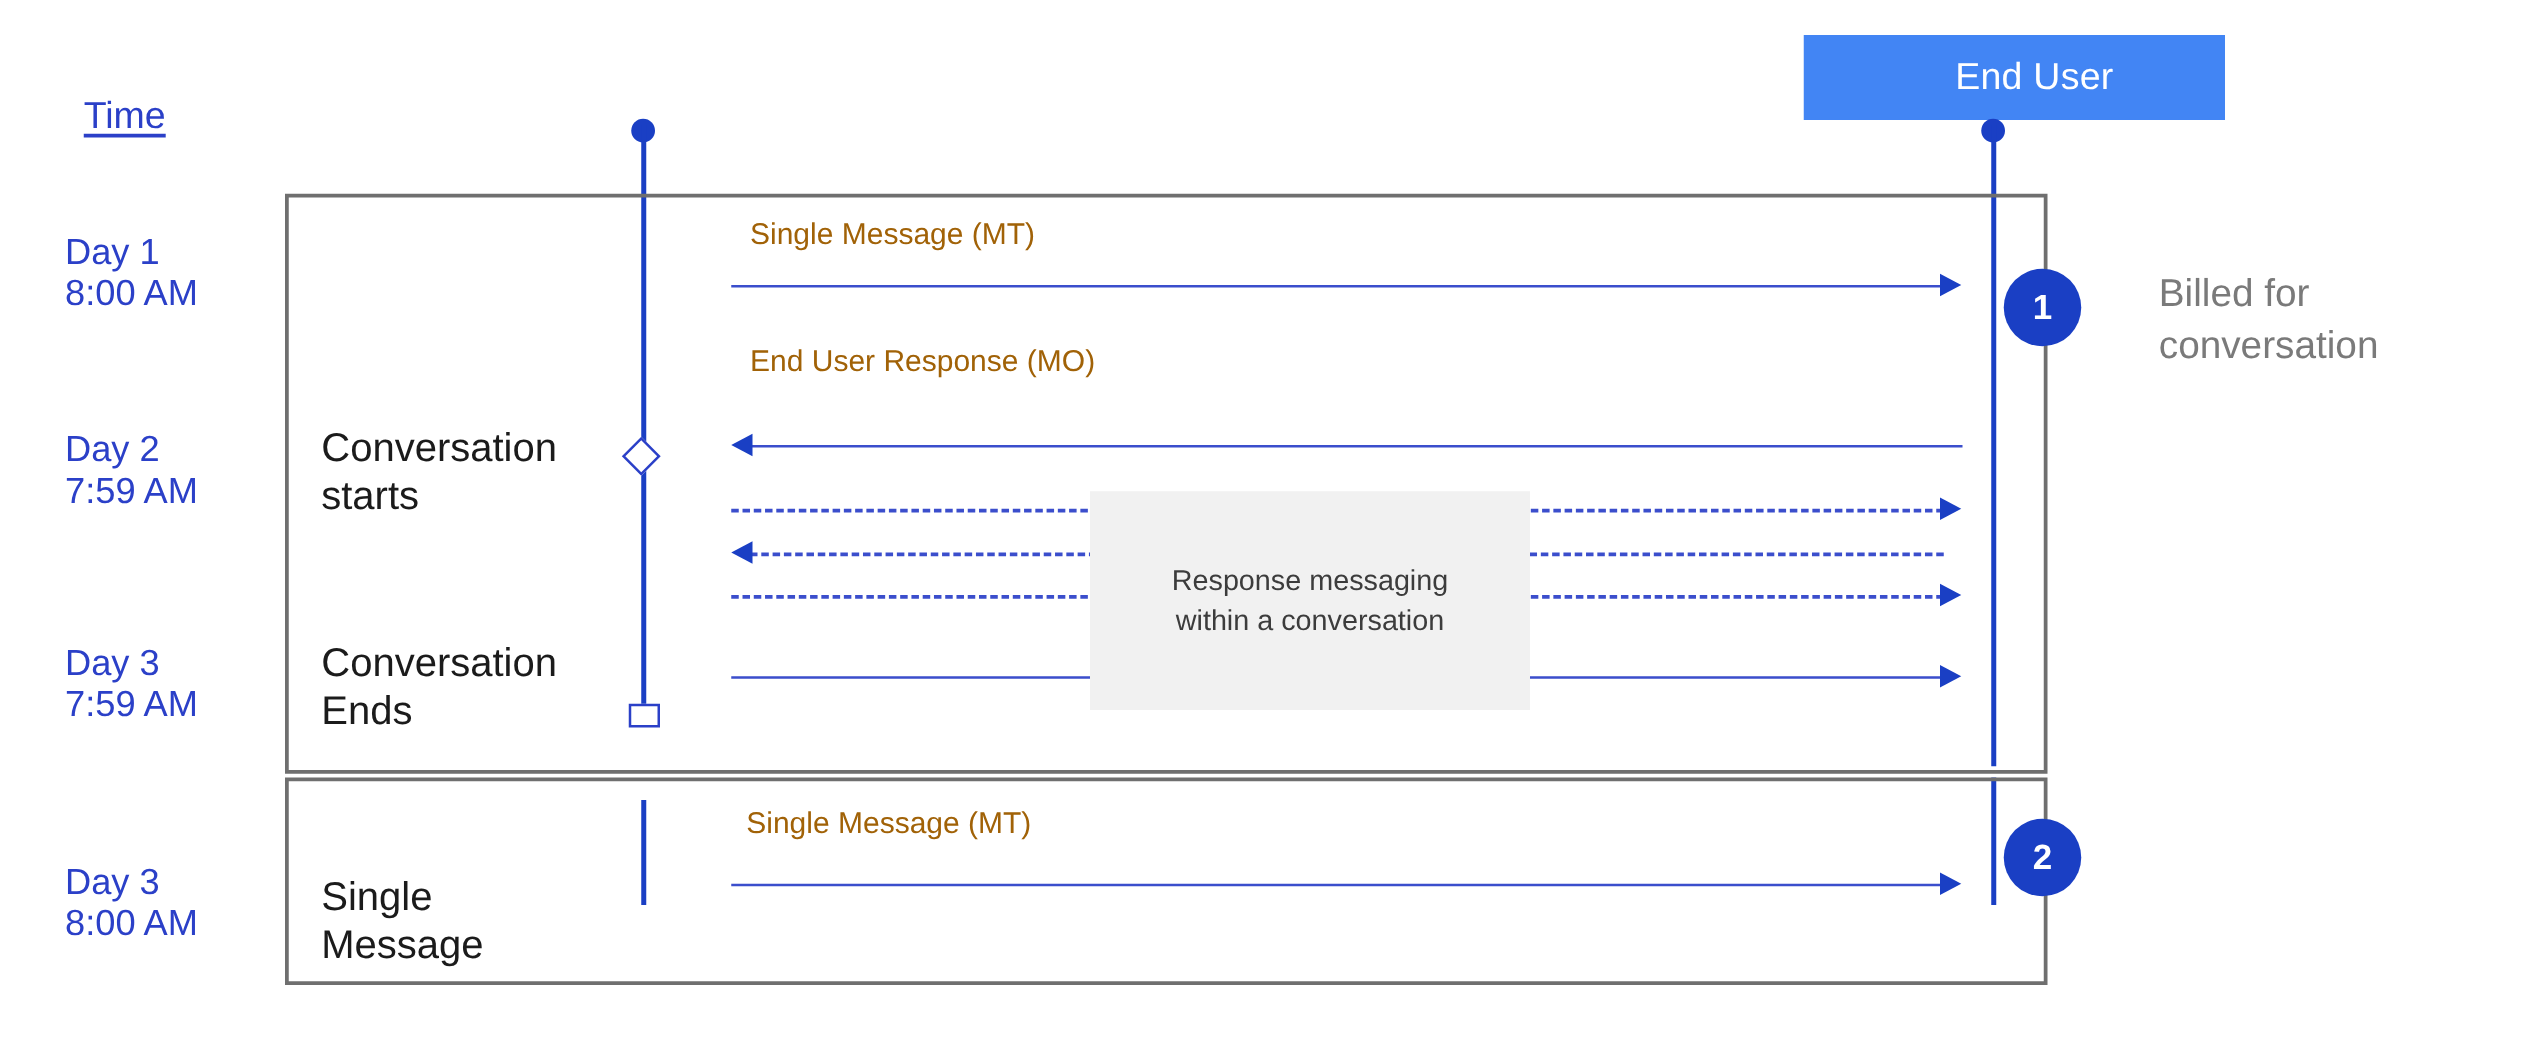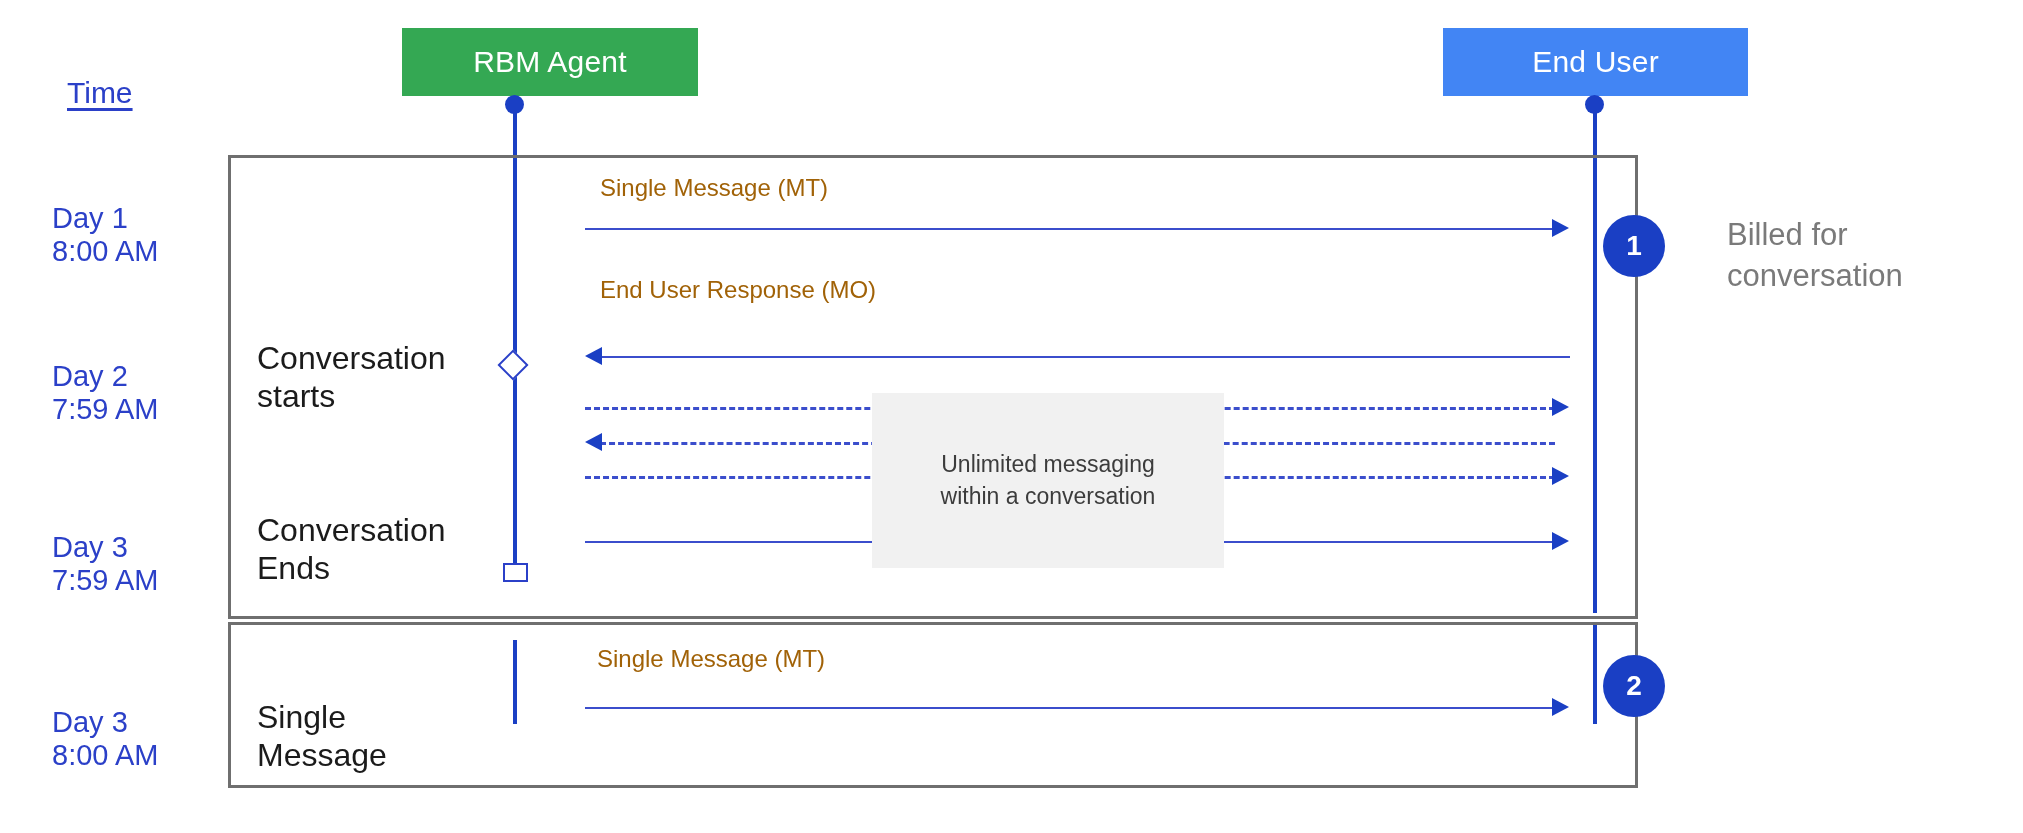--- a/index.html
+++ b/index.html
@@ -26,20 +26,21 @@
     font-size: 30px;
     letter-spacing: .2px;
   }
   .actor-agent {
     left: 402px; top: 28px; width: 296px; height: 68px;
     background: #34A853;
   }
   .actor-user {
     left: 1443px; top: 28px; width: 305px; height: 68px;
     background: #4285F4;
+    padding-left: 32px;
   }
 
   
   .lifeline {
     position: absolute;
     width: 4px;
     background: #1A3FC4;
   }
   .lifeline-agent-top { left: 513px; top: 100px; height: 472px; }
   .lifeline-agent-bottom { left: 513px; top: 640px; height: 84px; }
@@ -92,21 +93,20 @@
     text-underline-offset: 5px;
     margin-left: 15px;
   }
   .time-stamp {
     position: absolute;
     left: 52px;
     font-size: 29px;
     line-height: 1.13;
     color: #2B40C8;
     white-space: pre-line;
-    margin-top: 16px;
   }
   .ts-1 { top: 186px; }
   .ts-2 { top: 344px; }
   .ts-3 { top: 515px; }
   .ts-4 { top: 690px; }
 
   
   .phase-label {
     position: absolute;
     left: 257px;
@@ -198,23 +198,20 @@
   .bl-1 { left: 1727px; top: 215px; }
   .bl-2 { left: 1727px; top: 655px; }
 </style>
 </head>
 <body>
 
 <div id="canvas">
 
   <div class="time-title">Time</div>
 
-  <div class="actor-box actor-agent">
-    <span>RBM Agent</span>
-  </div>
   <div class="actor-box actor-user">
     <span>End User</span>
   </div>
 
   <div class="lifeline-dot dot-agent"></div>
   <div class="lifeline-dot dot-user"></div>
 
   <div class="lifeline lifeline-agent-top"></div>
   <div class="lifeline lifeline-agent-bottom"></div>
   <div class="lifeline lifeline-user"></div>
@@ -256,21 +253,21 @@
   <div class="arrow dashed" style="left:600px; top:442px; width:955px;"></div>
   <div class="arrow-head left" style="left:585px; top:433px;"></div>
 
   <div class="arrow dashed" style="left:585px; top:476px; width:970px;"></div>
   <div class="arrow-head right" style="left:1552px; top:467px;"></div>
 
   <div class="arrow" style="left:585px; top:541px; width:970px;"></div>
   <div class="arrow-head right" style="left:1552px; top:532px;"></div>
 
   <div class="note-box">
-    <span class="note-text">Unlimited messaging
+    <span class="note-text">Response messaging
 within a conversation</span>
   </div>
 
   <div class="msg-label ml-3">Single Message (MT)</div>
   <div class="arrow" style="left:585px; top:707px; width:970px;"></div>
   <div class="arrow-head right" style="left:1552px; top:698px;"></div>
 
   <div class="badge badge-1">
     <span>1</span>
   </div>

